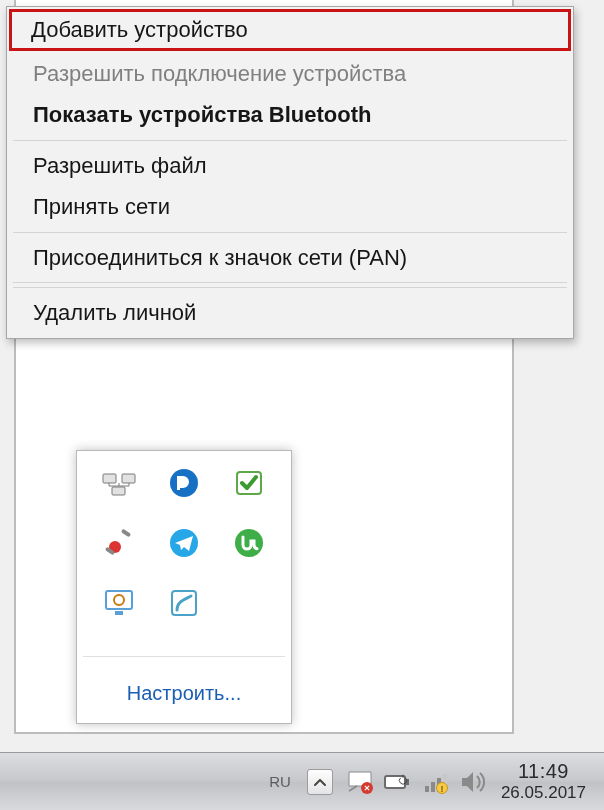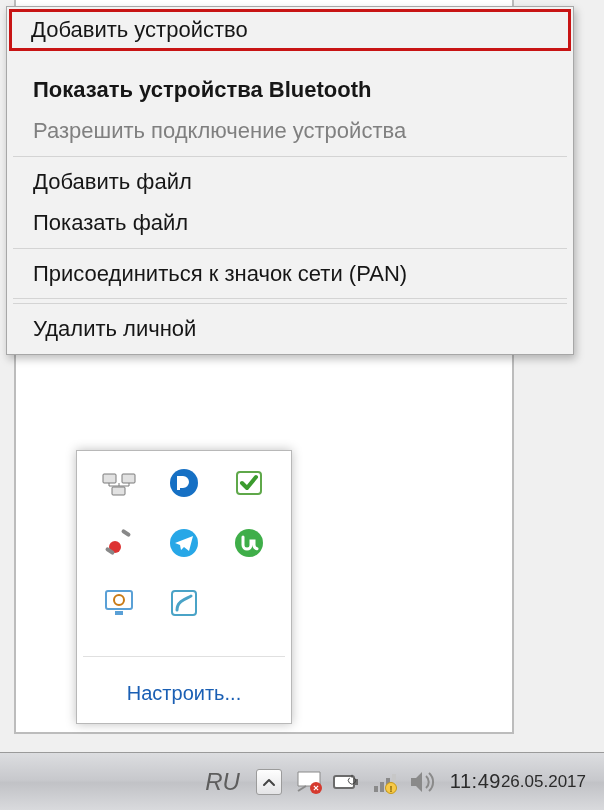--- a/index.html
+++ b/index.html
@@ -33,21 +33,21 @@
       font-size: 22px;
       color: #161616;
       line-height: 1.25;
       cursor: default;
     }
     .context-menu .item.bold { font-weight: 700; }
     .context-menu .item.disabled { color: #808080; }
     .context-menu .highlight {
       border: 3px solid #c81414;
       padding: 4px 11px 4px 19px;
-      margin: -2px -2px 18px -2px;
+      margin: -2px -2px 2px -2px;
       background: #f2f2f2;
     }
     .context-menu .sep {
       height: 1px; background: #d4d4d4;
       margin: 4px 2px;
     }
 
     .tray-flyout {
       position: absolute;
       left: 76px;
@@ -89,36 +89,35 @@
       left: 0; right: 0; bottom: 0;
       height: 58px;
       background: linear-gradient(#dcdde0, #c7c8cc 48%, #c1c2c6 52%, #d9dadd);
       border-top: 1px solid #9a9a9a;
       display: flex;
       align-items: center;
       padding: 0 8px 0 0;
     }
     .taskbar .spacer { flex: 1; }
     .lang {
-      font-size: 24px; color: #5d5d5d;
+      font-size: 15px; color: #5d5d5d;
       padding: 0 10px;
-      font-style: italic;
     }
     .chev-btn {
       width: 26px; height: 26px;
       border: 1px solid #9b9b9b;
       background: linear-gradient(#fefefe, #e4e4e6);
       border-radius: 3px;
       display: flex; align-items: center; justify-content: center;
       margin: 0 6px;
     }
     .tray-row { display: flex; align-items: center; gap: 8px; padding: 0 6px; }
     .tray-row .si { width: 30px; height: 30px; display:flex; align-items:center; justify-content:center; }
     .clock {
-      display: flex; flex-direction: row; align-items: center;
+      display: flex; flex-direction: column; align-items: center;
       padding: 0 10px 0 6px;
       color: #2b2b2b;
       font-size: 17px;
       line-height: 1.15;
     }
     .clock .time { font-size: 20px; letter-spacing: .5px; }
   </style>
 </head>
 <body>
 
@@ -178,25 +177,25 @@
           <path d="M8 22 C8 12 20 10 22 8" stroke="#4aa3c7" stroke-width="3" fill="none" stroke-linecap="round"></path>
         </svg>
     </div>
   </div>
   <div class="tray-sep"></div>
   <div class="tray-customize">Настроить...</div>
 </div>
 
 <div class="context-menu" id="ctx">
     <div class="item highlight">Добавить устройство</div>
+    <div class="item disabled">Разрешить подключение устройства</div>
     <div class="item bold">Показать устройства Bluetooth</div>
-    <div class="item disabled">Разрешить подключение устройства</div>
-    <div class="sep"></div>
-    <div class="item">Добавить файл</div>
-    <div class="item">Показать файл</div>
+    <div class="sep"></div>
+    <div class="item">Разрешить файл</div>
+    <div class="item">Принять сети</div>
     <div class="sep"></div>
     <div class="item">Присоединиться к значок сети (PAN)</div>
     <div class="sep"></div>
     <div class="sep"></div>
     <div class="item">Удалить личной</div>
   </div>
 
 <div class="taskbar">
   <div class="spacer"></div>
   <div class="lang">RU</div>

